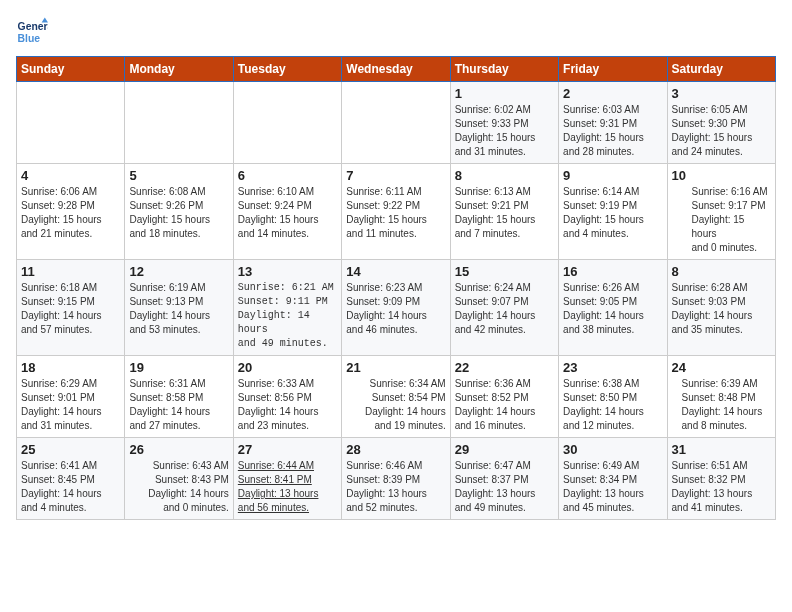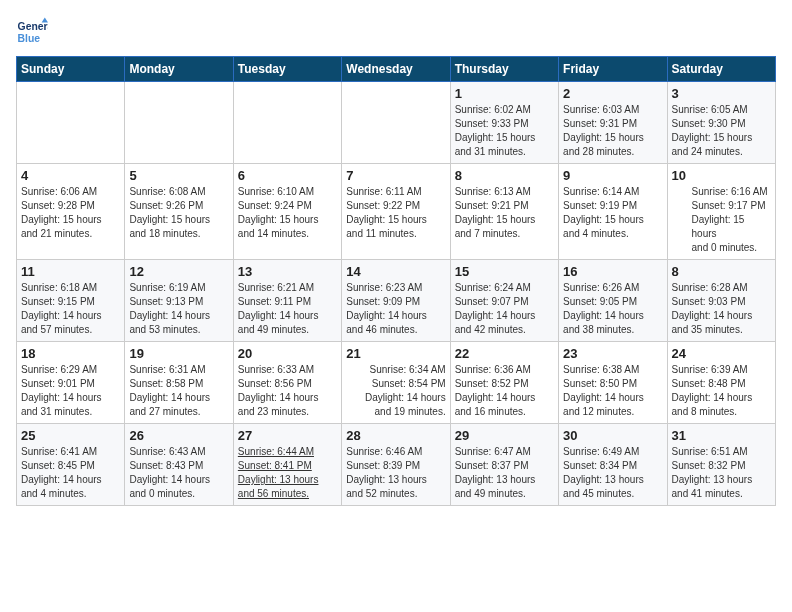--- a/index.html
+++ b/index.html
@@ -36,21 +36,21 @@
     .location {
       font-size: 16px;
       color: #444;
     }
     .calendar {
       width: 100%;
       border-collapse: collapse;
       font-size: 11px;
     }
     .calendar thead th {
-      background-color: #0c4a6e;
+      background-color: #c2410c;
       color: #fff;
       padding: 5px 4px;
       text-align: left;
       font-size: 12px;
       font-weight: bold;
       border: 1px solid #2a6bbf;
     }
     .calendar tbody td {
       border: 1px solid #ccc;
       vertical-align: top;
@@ -195,21 +195,21 @@
         </td>
         <td>
           <div class="day-number">12</div>
           <div class="day-info" style="white-space: pre-line;">Sunrise: 6:19 AM
 Sunset: 9:13 PM
 Daylight: 14 hours
 and 53 minutes.</div>
         </td>
         <td>
           <div class="day-number">13</div>
-          <div class="day-info" style="white-space: pre-line;">Sunrise: 6:21 AM
+          <div class="day-info" style="white-space: pre-line; font-family: Liberation Mono, monospace;">Sunrise: 6:21 AM
 Sunset: 9:11 PM
 Daylight: 14 hours
 and 49 minutes.</div>
         </td>
         <td>
           <div class="day-number">14</div>
           <div class="day-info" style="white-space: pre-line;">Sunrise: 6:23 AM
 Sunset: 9:09 PM
 Daylight: 14 hours
 and 46 minutes.</div>
@@ -274,37 +274,37 @@
         </td>
         <td>
           <div class="day-number">23</div>
           <div class="day-info" style="white-space: pre-line;">Sunrise: 6:38 AM
 Sunset: 8:50 PM
 Daylight: 14 hours
 and 12 minutes.</div>
         </td>
         <td>
           <div class="day-number">24</div>
-          <div class="day-info" style="white-space: pre-line;">Sunrise: 6:39 AM
+          <div class="day-info" style="white-space: pre-line; margin-left: 10px;">Sunrise: 6:39 AM
 Sunset: 8:48 PM
 Daylight: 14 hours
 and 8 minutes.</div>
         </td>
       </tr>
       <tr>
         <td>
           <div class="day-number">25</div>
           <div class="day-info" style="white-space: pre-line;">Sunrise: 6:41 AM
 Sunset: 8:45 PM
 Daylight: 14 hours
 and 4 minutes.</div>
         </td>
         <td>
           <div class="day-number">26</div>
-          <div class="day-info" style="white-space: pre-line;">Sunrise: 6:43 AM
+          <div class="day-info" style="white-space: pre-line; text-align: right;">Sunrise: 6:43 AM
 Sunset: 8:43 PM
 Daylight: 14 hours
 and 0 minutes.</div>
         </td>
         <td>
           <div class="day-number">27</div>
           <div class="day-info" style="white-space: pre-line; text-decoration: underline;">Sunrise: 6:44 AM
 Sunset: 8:41 PM
 Daylight: 13 hours
 and 56 minutes.</div>

